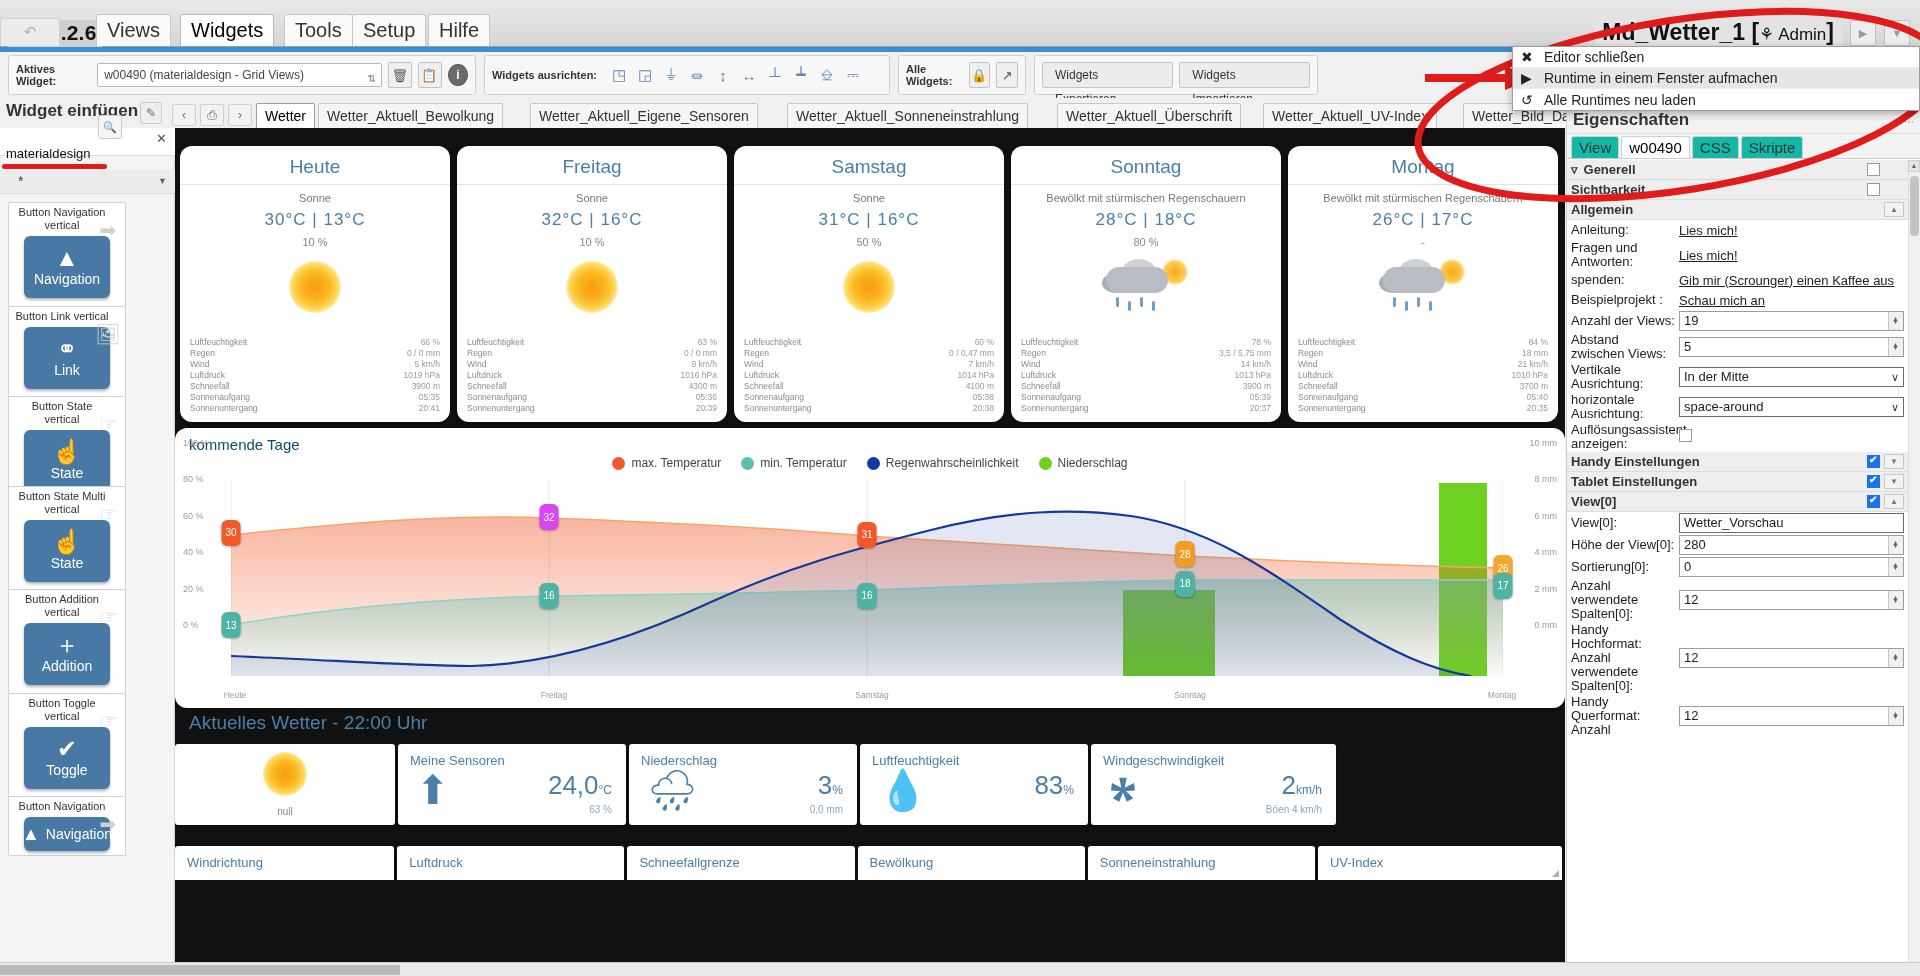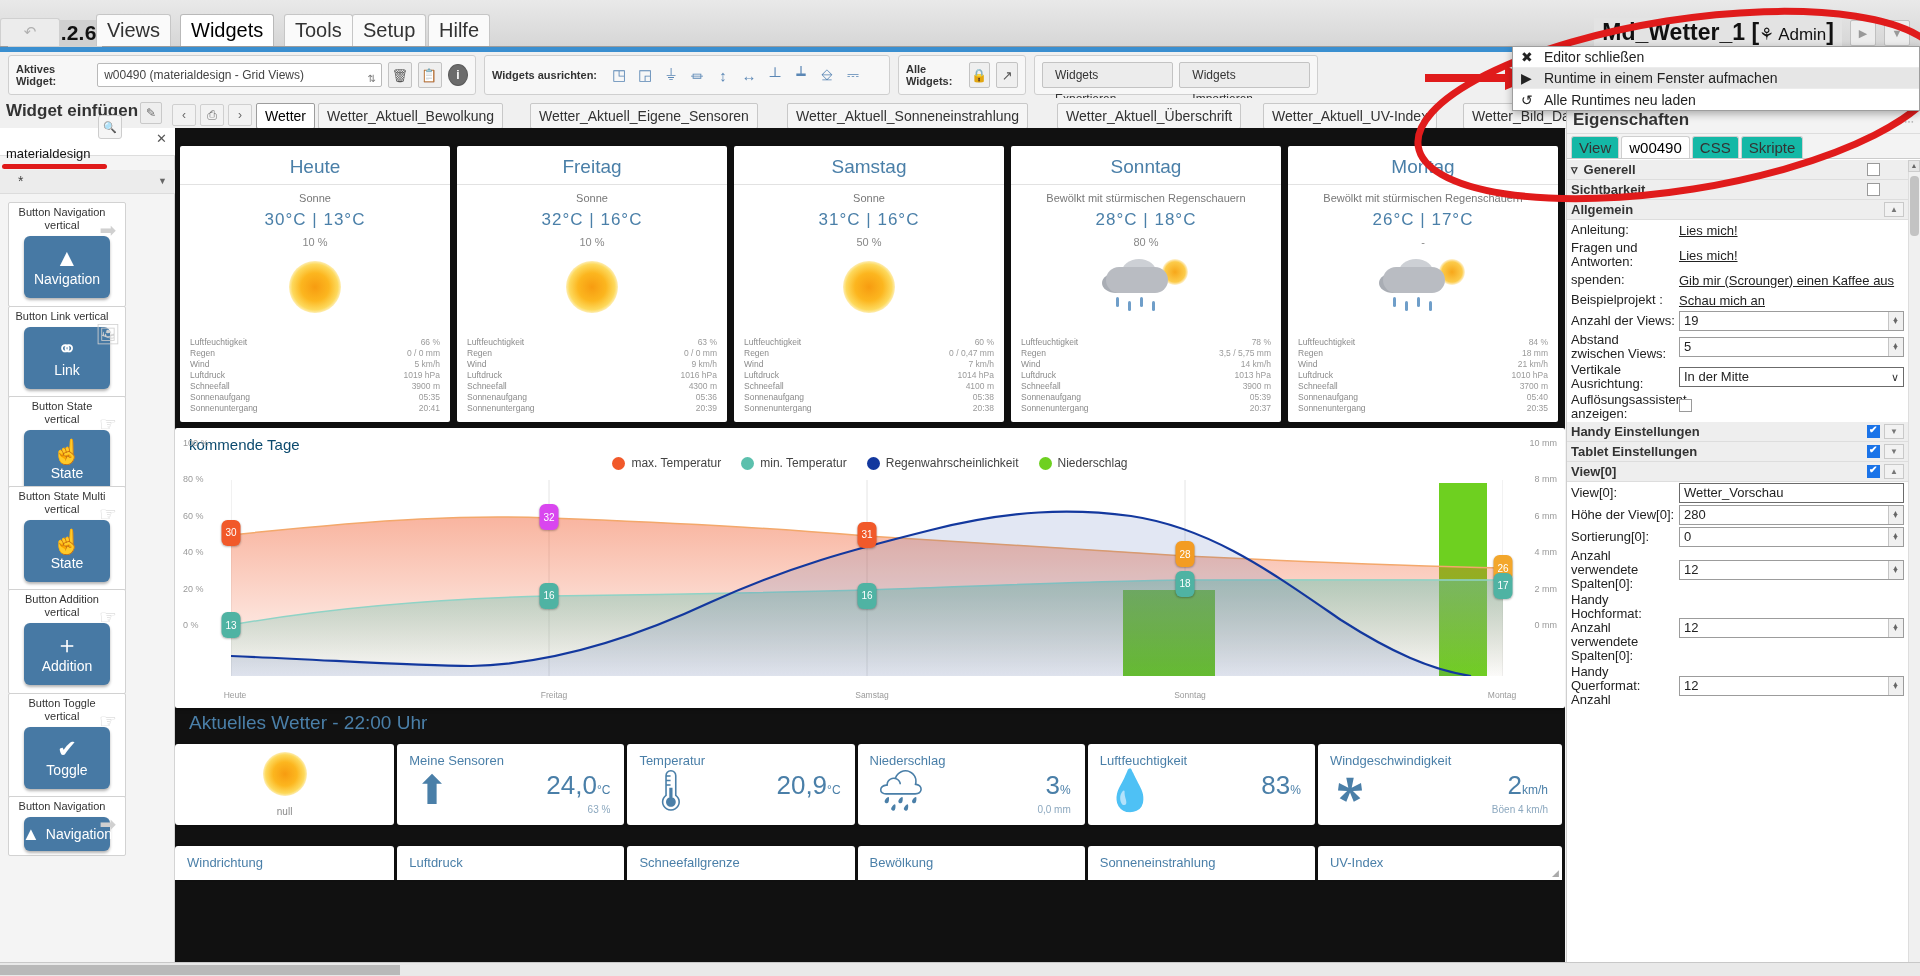--- a/index.html
+++ b/index.html
@@ -107,21 +107,21 @@
     box-shadow:0 2px 3px rgba(0,0,0,.3); gap:2px;
   }
   .wcard .btn .g { font-size:24px; line-height:22px; }
   .wcard .btn .t { font-size:14px; }
   .wcard .badge { position:absolute; right:4px; top:14px; width:26px; height:26px; color:#d0d0d0; font-size:20px; text-align:center; line-height:26px;}
   .wcard.flat .btn { height:34px; flex-direction:row; gap:6px; margin-bottom:4px;}
 
   
   .canvas { position:absolute; left:175px; top:128px; width:1390px; height:848px; background:#111; overflow:hidden; }
   .vcard {
-    position:absolute; background:#fff; border-radius:2px;
+    position:absolute; background:#fff; border-radius:12px;
     box-shadow:0 1px 4px rgba(0,0,0,.35);
   }
   
   .fc { top:18px; width:270px; height:276px; }
   .fc h3 { margin:0; padding:10px 0 6px 0; text-align:center; font-size:19px; font-weight:normal; color:#4a7fa8; border-bottom:1px solid #e2e2e2; }
   .fc .cond { text-align:center; font-size:11px; color:#777; margin-top:7px; }
   .fc .temps { text-align:center; font-size:17px; color:#4a7fa8; margin-top:6px; letter-spacing:1px;}
   .fc .pct { text-align:center; font-size:11px; color:#888; margin-top:6px; }
   .fc .icowrap { height:78px; display:flex; align-items:center; justify-content:center; }
   .sunicon { width:52px;height:52px;border-radius:50%;
@@ -689,26 +689,20 @@
           <div class="sunicon" style="width:44px;height:44px;"></div>
           <div style="font-size:10px;color:#8b8b8b;margin-top:10px;">null</div>
         </div>
         <div class="cur-cell" style="width:228px;">
           <div class="lbl">Meine Sensoren</div>
           <div class="gl">⬆</div>
           <div class="val"><span>24,0</span><span class="u">°C</span></div>
           <div class="sub">63 %</div>
         </div>
         <div class="cur-cell" style="width:228px;">
-          <div class="lbl">Temperatur</div>
-          <div class="gl">🌡</div>
-          <div class="val"><span>20,9</span><span class="u">°C</span></div>
-          <div class="sub"></div>
-        </div>
-        <div class="cur-cell" style="width:228px;">
           <div class="lbl">Niederschlag</div>
           <div class="gl">🌧</div>
           <div class="val"><span>3</span><span class="u">%</span></div>
           <div class="sub">0,0 mm</div>
         </div>
         <div class="cur-cell" style="width:228px;">
           <div class="lbl">Luftfeuchtigkeit</div>
           <div class="gl">💧</div>
           <div class="val"><span>83</span><span class="u">%</span></div>
           <div class="sub"></div>
@@ -798,20 +792,26 @@
       <div class="prow">
         <div class="pl">Abstand zwischen Views:</div>
         <div class="pv">
             <div class="spin"><span>5</span><span class="ar"></span></div>
           </div>
       </div>
       <div class="prow">
         <div class="pl">Vertikale Ausrichtung:</div>
         <div class="pv">
             <div class="sel"><span>In der Mitte</span></div>
+          </div>
+      </div>
+      <div class="prow">
+        <div class="pl">horizontale Ausrichtung:</div>
+        <div class="pv">
+            <div class="sel"><span>space-around</span></div>
           </div>
       </div>
       <div class="prow">
         <div class="pl">Auflösungsassistent anzeigen:</div>
         <div class="pv"><span class="pcb"></span></div>
       </div>
 
       <div class="sec">
         <span>Handy Einstellungen</span>
         <span class="cb on"></span>

